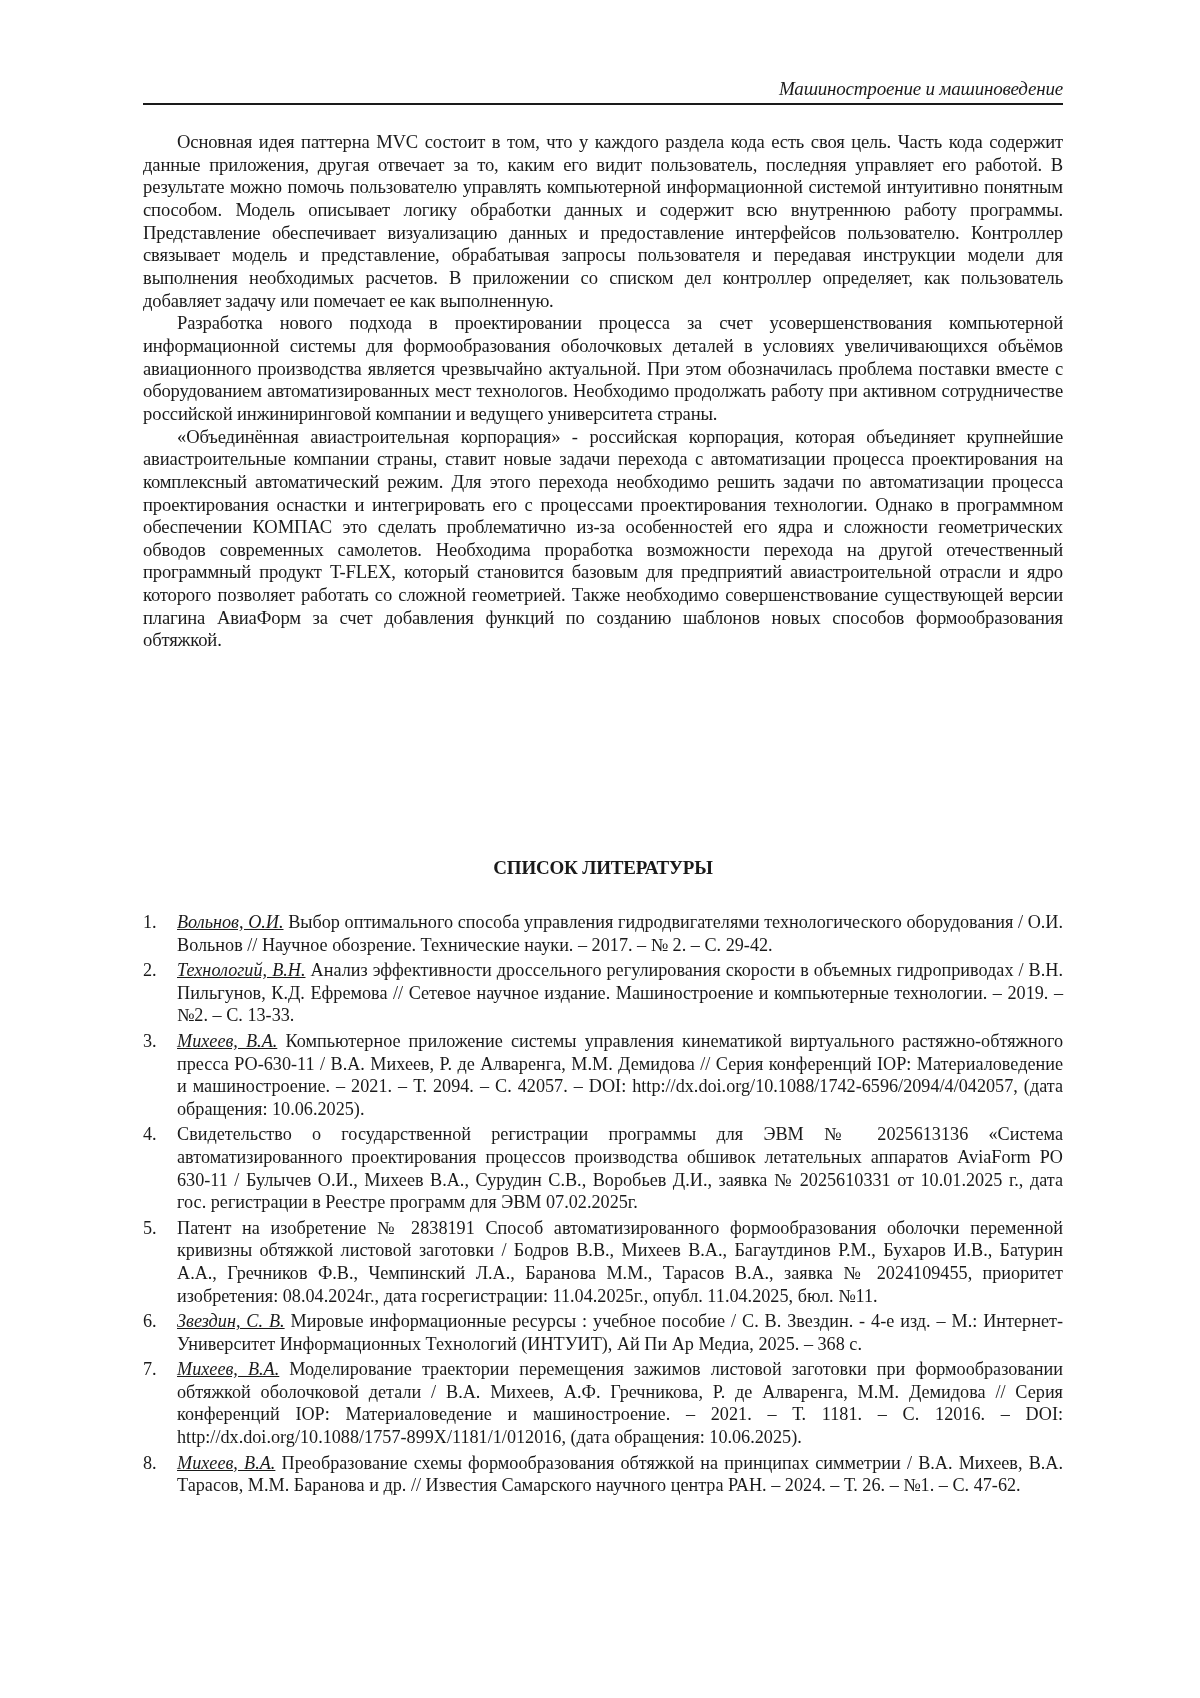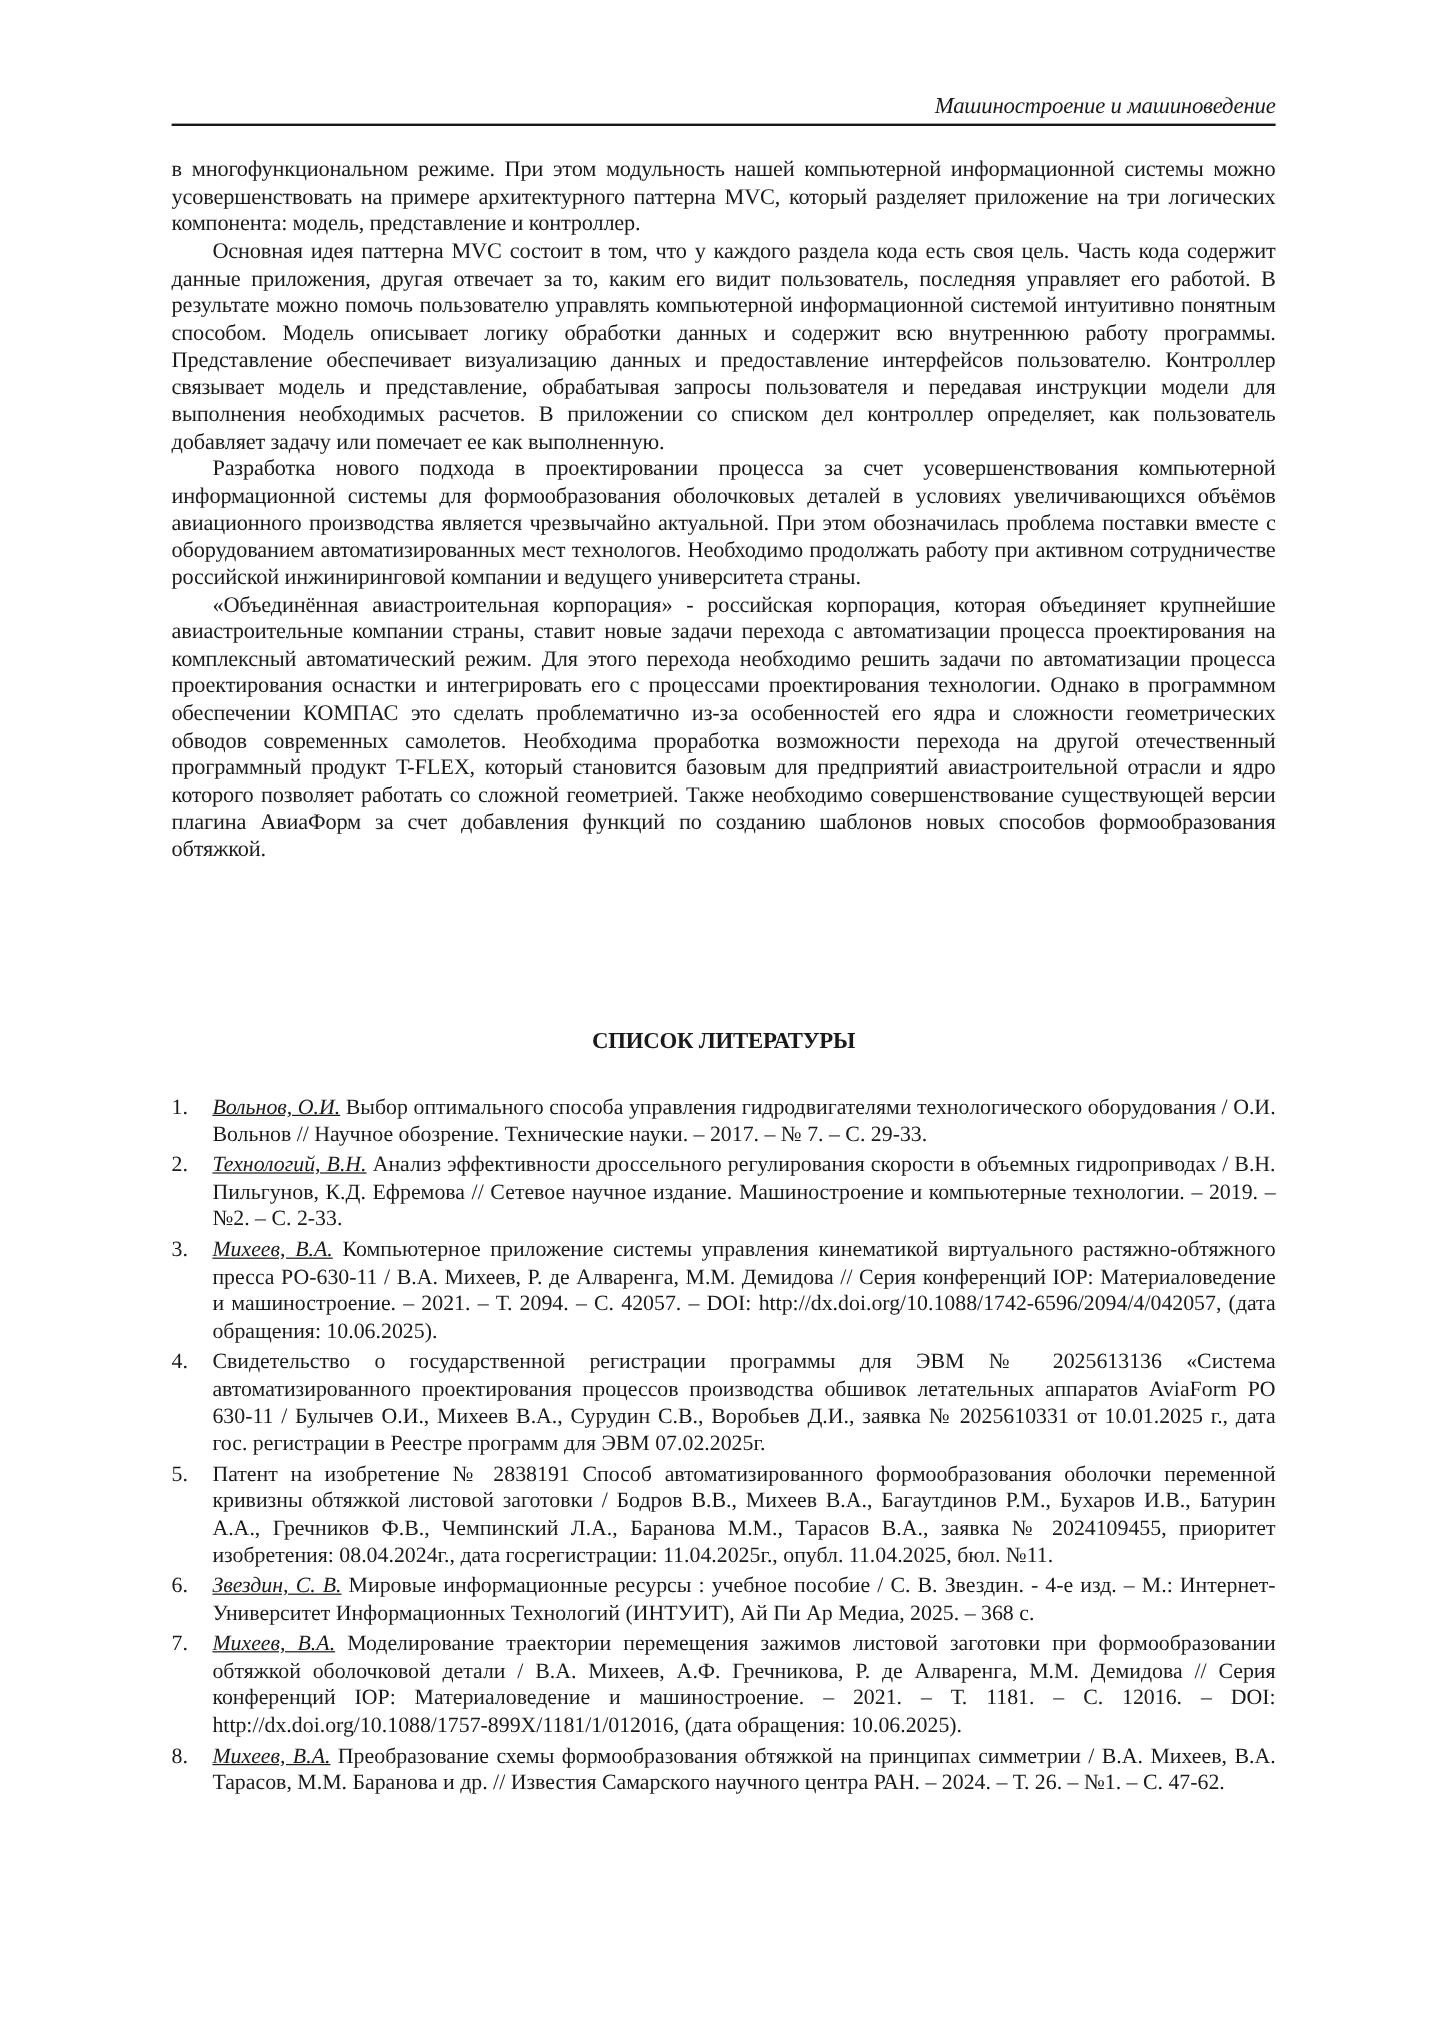--- a/index.html
+++ b/index.html
@@ -25,34 +25,33 @@
 </style>
 </head>
 <body>
 
 <div class="page">
 
   <div class="header">Машиностроение и машиноведение</div>
   <div class="rule"></div>
 
   <div class="body">
-    <p>в многофункциональном режиме. При этом модульность нашей компьютерной информационной системы можно усовершенствовать на примере архитектурного паттерна MVC, который разделяет приложение на три логических компонента: модель, представление и контроллер.</p>
     <p class="ind">Основная идея паттерна MVC состоит в том, что у каждого раздела кода есть своя цель. Часть кода содержит данные приложения, другая отвечает за то, каким его видит пользователь, последняя управляет его работой. В результате можно помочь пользователю управлять компьютерной информационной системой интуитивно понятным способом. Модель описывает логику обработки данных и содержит всю внутреннюю работу программы. Представление обеспечивает визуализацию данных и предоставление интерфейсов пользователю. Контроллер связывает модель и представление, обрабатывая запросы пользователя и передавая инструкции модели для выполнения необходимых расчетов. В приложении со списком дел контроллер определяет, как пользователь добавляет задачу или помечает ее как выполненную.</p>
     <p class="ind">Разработка нового подхода в проектировании процесса за счет усовершенствования компьютерной информационной системы для формообразования оболочковых деталей в условиях увеличивающихся объёмов авиационного производства является чрезвычайно актуальной. При этом обозначилась проблема поставки вместе с оборудованием автоматизированных мест технологов. Необходимо продолжать работу при активном сотрудничестве российской инжиниринговой компании и ведущего университета страны.</p>
     <p class="ind">«Объединённая авиастроительная корпорация» - российская корпорация, которая объединяет крупнейшие авиастроительные компании страны, ставит новые задачи перехода с автоматизации процесса проектирования на комплексный автоматический режим. Для этого перехода необходимо решить задачи по автоматизации процесса проектирования оснастки и интегрировать его с процессами проектирования технологии.  Однако в программном обеспечении КОМПАС это сделать проблематично из-за особенностей его ядра и сложности геометрических обводов современных самолетов. Необходима проработка возможности перехода на другой отечественный программный продукт T-FLEX, который становится базовым для предприятий авиастроительной отрасли и ядро которого позволяет работать со сложной геометрией. Также необходимо совершенствование существующей версии плагина АвиаФорм за счет добавления функций по созданию шаблонов новых способов формообразования обтяжкой.</p>
   </div>
 
   <div class="refs-title">СПИСОК ЛИТЕРАТУРЫ</div>
 
   <ol class="refs">
     <li>
-      <span class="num">1.</span><span class="auth">Вольнов, О.И.</span><span> Выбор оптимального способа управления гидродвигателями технологического оборудования / О.И. Вольнов // Научное обозрение. Технические науки. – 2017. – № 7. – С. 29-33.</span>
+      <span class="num">1.</span><span class="auth">Вольнов, О.И.</span><span> Выбор оптимального способа управления гидродвигателями технологического оборудования / О.И. Вольнов // Научное обозрение. Технические науки. – 2017. – № 2. – С. 29-42.</span>
     </li>
     <li>
-      <span class="num">2.</span><span class="auth">Технологий, В.Н.</span><span>  Анализ эффективности дроссельного регулирования скорости в объемных гидроприводах / В.Н. Пильгунов, К.Д. Ефремова // Сетевое научное издание. Машиностроение и компьютерные технологии. – 2019. – №2. – С. 2-33.</span>
+      <span class="num">2.</span><span class="auth">Технологий, В.Н.</span><span>  Анализ эффективности дроссельного регулирования скорости в объемных гидроприводах / В.Н. Пильгунов, К.Д. Ефремова // Сетевое научное издание. Машиностроение и компьютерные технологии. – 2019. – №2. – С. 13-33.</span>
     </li>
     <li>
       <span class="num">3.</span><span class="auth">Михеев, В.А.</span><span> Компьютерное приложение системы управления кинематикой виртуального растяжно-обтяжного пресса РО-630-11 / В.А. Михеев, Р. де Алваренга, М.М. Демидова // Серия конференций IOP: Материаловедение и машиностроение. –  2021. – Т. 2094. – С. 42057. – DOI: http://dx.doi.org/10.1088/1742-6596/2094/4/042057, (дата обращения: 10.06.2025).</span>
     </li>
     <li>
       <span class="num">4.</span><span class="auth"></span><span>Свидетельство о государственной регистрации программы для ЭВМ № 2025613136 «Система автоматизированного проектирования процессов производства обшивок летательных аппаратов AviaForm PO 630-11 / Булычев О.И., Михеев В.А., Сурудин С.В., Воробьев Д.И., заявка № 2025610331 от 10.01.2025 г., дата гос. регистрации в Реестре программ для ЭВМ 07.02.2025г.</span>
     </li>
     <li>
       <span class="num">5.</span><span class="auth"></span><span>Патент на изобретение № 2838191 Способ автоматизированного формообразования оболочки переменной кривизны обтяжкой листовой заготовки / Бодров В.В., Михеев В.А., Багаутдинов Р.М., Бухаров И.В., Батурин А.А., Гречников Ф.В., Чемпинский Л.А., Баранова М.М., Тарасов В.А., заявка № 2024109455, приоритет изобретения: 08.04.2024г., дата госрегистрации: 11.04.2025г., опубл. 11.04.2025, бюл. №11.</span>
     </li>

